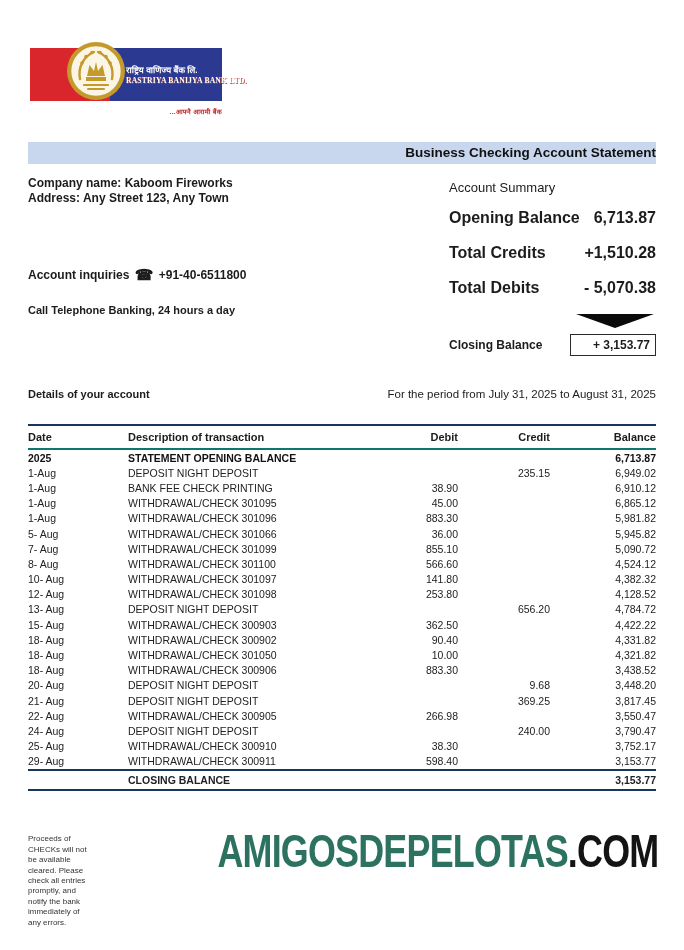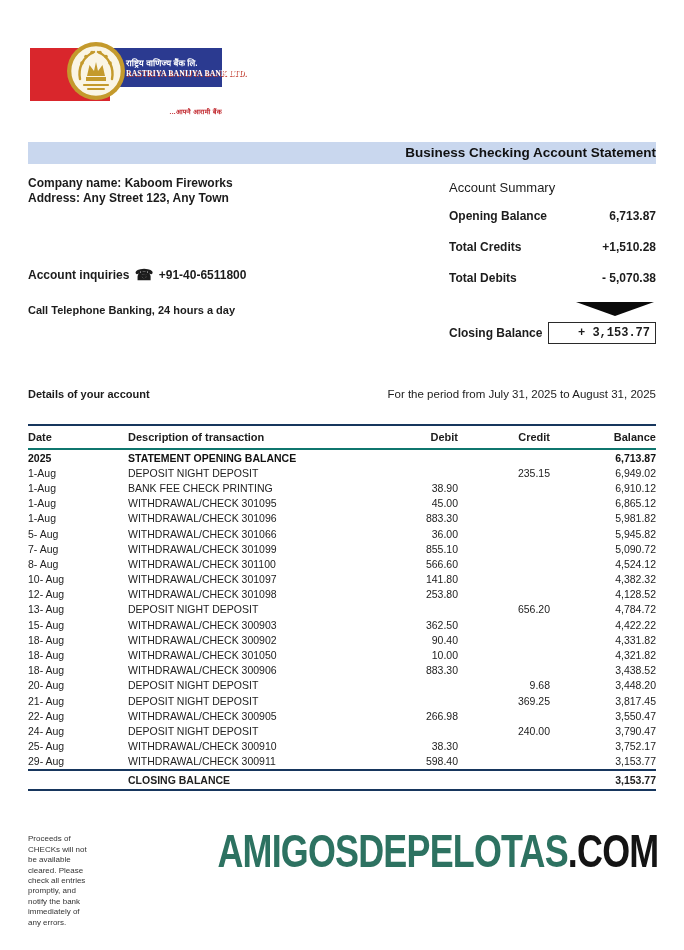--- a/index.html
+++ b/index.html
@@ -14,21 +14,21 @@
   .page { width: 628px; margin: 0 auto; padding-top: 44px; }
 
   
   .logo-block { position: relative; height: 62px; width: 200px; margin-left: 2px; }
   .logo-red {
     position: absolute; left: 0; top: 4; top: 4px;
     width: 80px; height: 53px; background: var(--logo-red, #d9262c);
   }
   .logo-blue {
     position: absolute; left: 80px; top: 4px;
-    width: 112px; height: 39px; background: var(--logo-blue, #2b3a90);
+    width: 112px; height: 53px; background: var(--logo-blue, #2b3a90);
     display: flex; flex-direction: column; justify-content: center;
     padding-left: 16px; padding-right: 3px;
   }
   .logo-blue .np { color: #ffffff; font-size: 8.5px; font-weight: bold; line-height: 1.5; white-space: nowrap; }
   .logo-blue .en {
     color: #ffffff; font-size: 7.6px; font-weight: bold; letter-spacing: 0.2px;
     font-family: "Liberation Serif", serif; text-shadow: 0.6px 0.6px 0 #c0392b; white-space: nowrap;
   }
   .logo-emblem { position: absolute; left: 36px; top: -3px; width: 60px; height: 60px; }
   .logo-tagline {
@@ -48,33 +48,33 @@
   .info-left { width: 390px; font-weight: bold; }
   .company-line { font-size: 12px; line-height: 1.22; }
   .inquiries { font-size: 12px; margin-top: 61px; white-space: nowrap; }
   .inquiries .phone-glyph { font-size: 15px; vertical-align: -1px; padding: 0 2px; }
   .tel-banking { font-size: 11px; margin-top: 20px; }
 
   .summary { width: 207px; padding-top: 4px; }
   .summary-heading { font-size: 13px; font-weight: normal; margin-bottom: 14px; }
   .summary-row {
     display: flex; justify-content: space-between;
-    font-size: 12px; font-weight: bold; margin-bottom: 17px;
+    font-size: 16px; font-weight: bold; margin-bottom: 17px;
   }
   .triangle-wrap { display: flex; justify-content: flex-end; margin: 1px 2px 6px 0; }
   .triangle-down {
     width: 0; height: 0;
     border-left: 39px solid transparent; border-right: 39px solid transparent;
     border-top: 14px solid #0a0a0a;
   }
   .closing-row { display: flex; justify-content: space-between; align-items: center; }
   .closing-label { font-size: 12px; font-weight: bold; }
   .closing-box {
-    border: 1.6px solid #2a2a2a; width: 108px; padding: 3px 5px 3px 3px;
-    font-size: 12px; font-weight: bold; text-align: right; font-family: Liberation Mono, monospace;
+    border: 1.6px solid #2a2a2a; width: 86px; padding: 3px 5px 3px 3px;
+    font-size: 12px; font-weight: bold; text-align: right;
   }
 
   
   .details-line { display: flex; justify-content: space-between; align-items: baseline; margin-top: 26px; }
   .details-heading { font-size: 11px; font-weight: bold; text-align: center; }
   .period { font-size: 11.5px; }
 
   
   table.txn { width: 100%; border-collapse: collapse; margin-top: 24px; }
   table.txn thead th {

